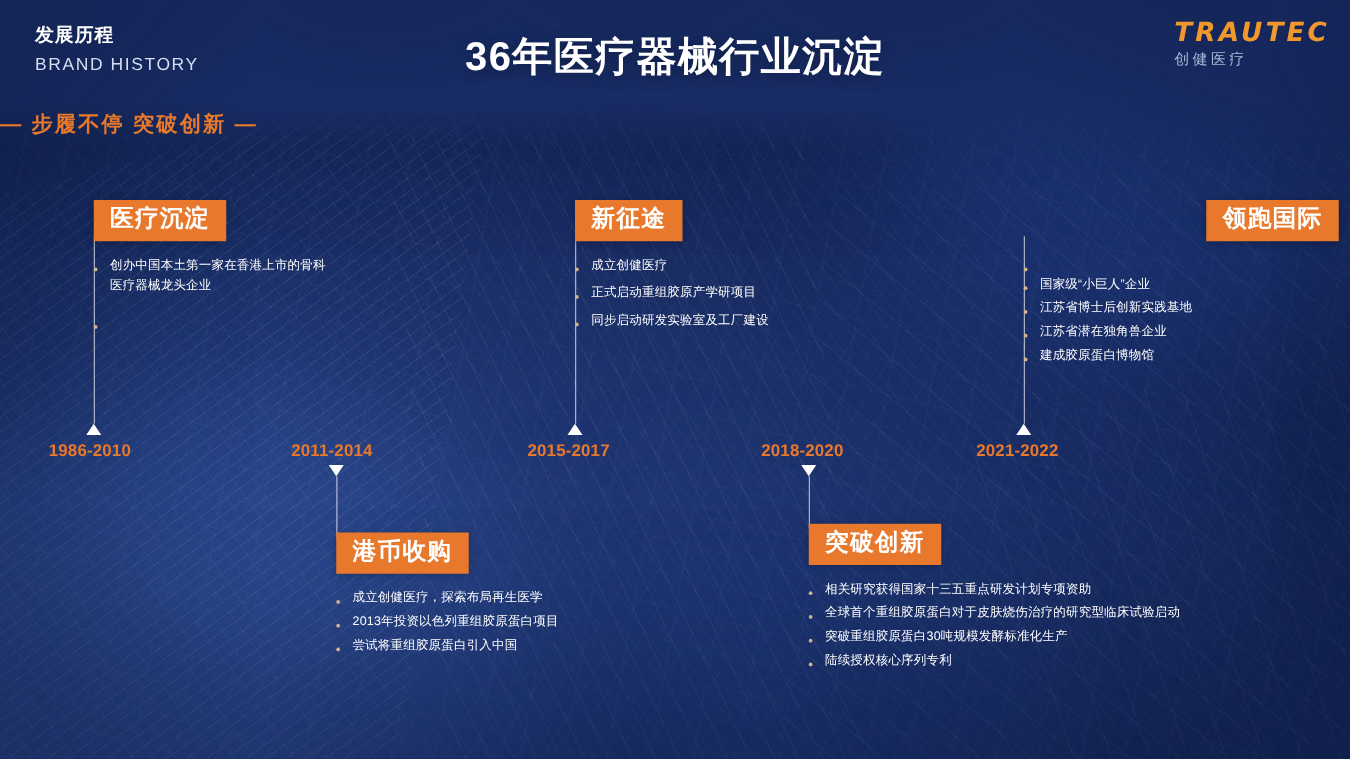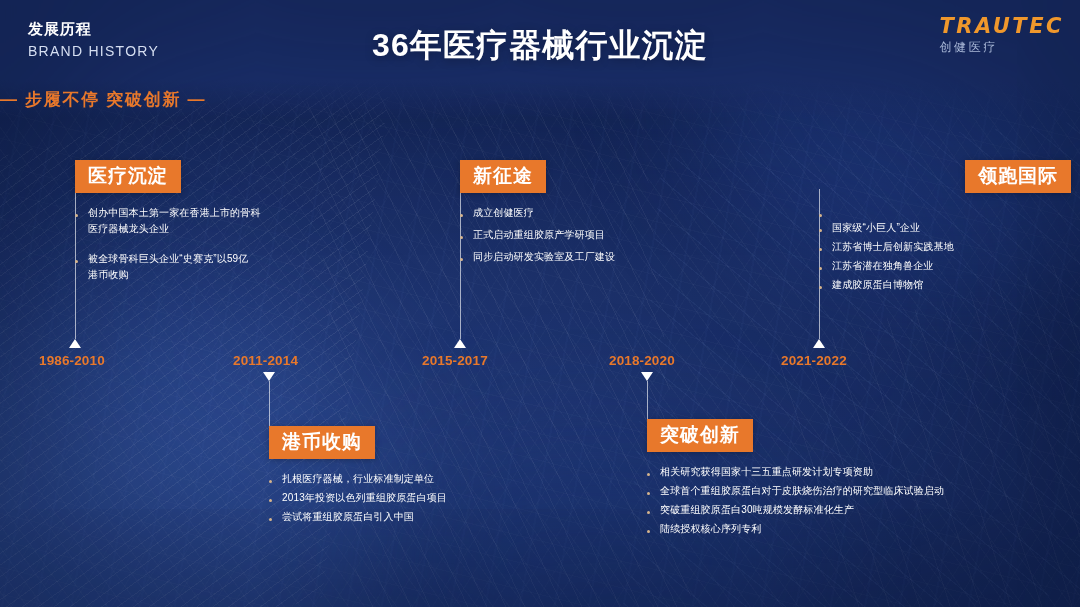--- a/index.html
+++ b/index.html
@@ -168,22 +168,20 @@
 <div class="card" style="left:75px;top:160px;width:300px;">
   <div class="badge">医疗沉淀</div>
   <div class="bullets sp-wide">
     <div class="bullet">
       <span class="dot"></span>
       <span class="btext">创办中国本土第一家在香港上市的骨科
 医疗器械龙头企业</span>
     </div>
     <div class="bullet">
       <span class="dot"></span>
-      <span class="btext">被全球骨科巨头企业“史赛克”以59亿
-港币收购</span>
     </div>
   </div>
 </div>
 
 <div class="card" style="left:460px;top:160px;width:300px;">
   <div class="badge">新征途</div>
   <div class="bullets">
     <div class="bullet">
       <span class="dot"></span>
       <span class="btext">成立创健医疗</span>
@@ -222,21 +220,21 @@
       <span class="btext">建成胶原蛋白博物馆</span>
     </div>
   </div>
 </div>
 
 <div class="card" style="left:269px;top:426px;width:300px;">
   <div class="badge">港币收购</div>
   <div class="bullets sp-tight">
     <div class="bullet">
       <span class="dot"></span>
-      <span class="btext">扎根医疗器械，行业标准制定单位</span>
+      <span class="btext">成立创健医疗，探索布局再生医学</span>
     </div>
     <div class="bullet">
       <span class="dot"></span>
       <span class="btext">2013年投资以色列重组胶原蛋白项目</span>
     </div>
     <div class="bullet">
       <span class="dot"></span>
       <span class="btext">尝试将重组胶原蛋白引入中国</span>
     </div>
   </div>

